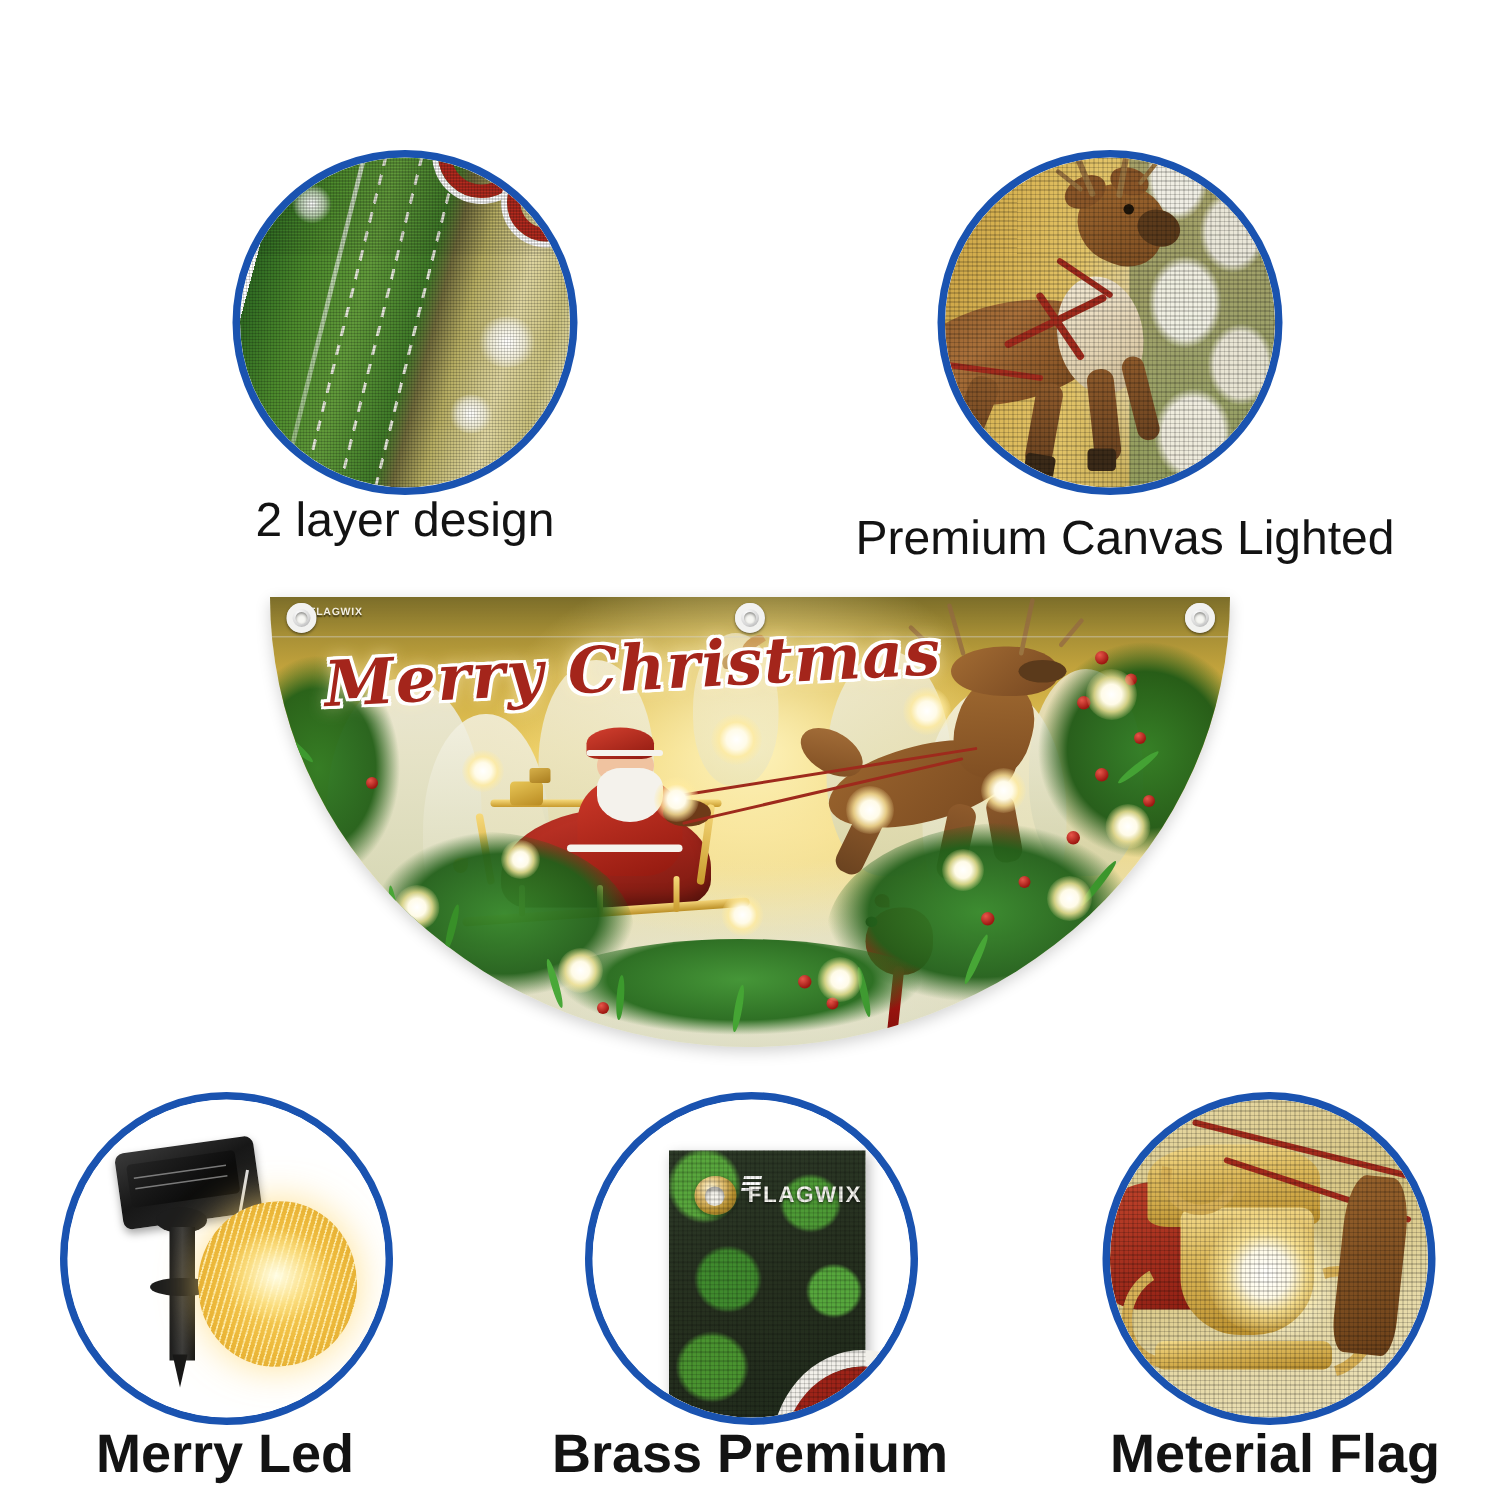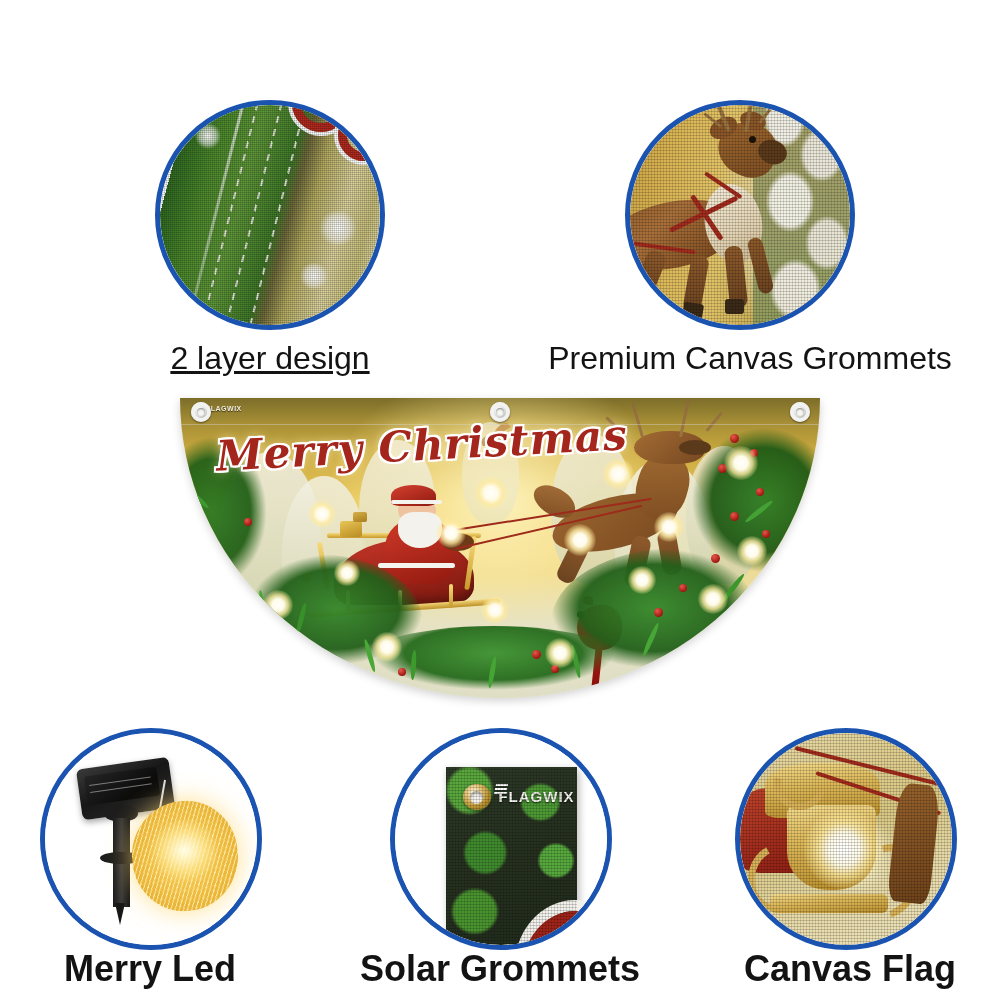--- a/index.html
+++ b/index.html
@@ -259,21 +259,21 @@
       <div class="c1-stitch" style="left:52%;"></div>
       <div class="c1-fold"></div>
       <div class="c1-letter" style="left:60%;top:-14%;width:40px;height:40px;"></div>
       <div class="c1-letter" style="left:81%;top:2%;width:34px;height:34px;"></div>
       <div class="c1-snow" style="left:16%;top:8%;width:26px;height:26px;"></div>
       <div class="c1-snow" style="left:72%;top:48%;width:40px;height:34px;"></div>
       <div class="c1-snow" style="left:63%;top:72%;width:30px;height:26px;"></div>
       <div class="c1-weave"></div>
     </div>
   </div>
-  <div class="caption" style="left:70px;top:340px;width:400px;text-decoration:underline;">2 layer design</div>
+  <div class="caption" style="left:70px;top:328px;width:400px;">2 layer design</div>
 
   <div class="circle" id="circle-canvas" style="left:625px;top:100px;width:230px;height:230px;">
     <div class="circle-inner">
       <div class="c2-bg"></div>
       <div class="c2-trees"></div>
 
       <div class="c2-body" style="left:-12%;top:44%;width:62%;height:30%;transform:rotate(-12deg);"></div>
       <div class="c2-chest" style="left:34%;top:36%;width:26%;height:36%;transform:rotate(-10deg);"></div>
       <div class="c2-leg" style="left:4%;top:66%;width:9%;height:24%;transform:rotate(22deg);"></div>
       <div class="c2-leg" style="left:26%;top:68%;width:8%;height:26%;transform:rotate(10deg);"></div>
@@ -290,21 +290,21 @@
       <div class="c2-antler" style="left:52%;top:-6%;width:4px;height:18%;transform:rotate(10deg);"></div>
       <div class="c2-antler" style="left:41%;top:0%;width:3px;height:10%;transform:rotate(-52deg);"></div>
       <div class="c2-antler" style="left:58%;top:-2%;width:3px;height:10%;transform:rotate(38deg);"></div>
       <div class="c2-harness" style="left:18%;top:56%;width:34%;height:5px;transform:rotate(-26deg);"></div>
       <div class="c2-harness" style="left:28%;top:40%;width:24%;height:5px;transform:rotate(56deg);"></div>
       <div class="c2-harness" style="left:0%;top:62%;width:30%;height:4px;transform:rotate(8deg);"></div>
       <div class="c2-harness" style="left:34%;top:30%;width:20%;height:4px;transform:rotate(34deg);"></div>
       <div class="weave-overlay"></div>
     </div>
   </div>
-  <div class="caption" style="left:520px;top:340px;width:460px;">Premium Canvas Grommets</div>
+  <div class="caption" style="left:520px;top:340px;width:460px;">Premium Canvas Lighted</div>
 
   <div id="flag-wrap">
     <div class="flag-glow"></div>
     <div class="flag-body">
       <div class="flag-scene">
 
         <div class="tree-snow" style="left:6%;top:18%;width:16%;height:58%;background:linear-gradient(180deg,#efeee2,#cfd2ad);opacity:.9;"></div>
         <div class="tree-snow" style="left:16%;top:26%;width:13%;height:52%;background:linear-gradient(180deg,#f3f1e3,#d6d6b0);opacity:.85;"></div>
         <div class="tree-snow" style="left:28%;top:14%;width:12%;height:46%;background:linear-gradient(180deg,#f6f4e6,#dcd9b4);opacity:.8;"></div>
         <div class="tree-snow" style="left:58%;top:12%;width:13%;height:50%;background:linear-gradient(180deg,#f2f0e0,#d3d3ac);opacity:.8;"></div>
@@ -447,34 +447,34 @@
         <div class="c4-grommet"></div>
         <div class="c4-logo-mark"></div>
         <div class="c4-logo">FLAGWIX</div>
         <div class="c4-ring" style="left:52%;top:68%;width:76%;height:60%;border:11px solid #f2f0ea;"></div>
         <div class="c4-ring" style="left:58%;top:74%;width:62%;height:48%;border:13px solid #9e2318;"></div>
         <div class="c4-ring" style="left:66%;top:82%;width:44%;height:34%;border:9px solid #f2f0ea;"></div>
         <div class="weave-overlay"></div>
       </div>
     </div>
   </div>
-  <div class="caption caption-bottom" style="left:340px;top:948px;width:320px;">Solar Grommets</div>
+  <div class="caption caption-bottom" style="left:340px;top:948px;width:320px;">Brass Premium</div>
 
   <div class="circle" id="circle-lighted" style="left:735px;top:728px;width:222px;height:222px;">
     <div class="circle-inner">
       <div class="c5-bg"></div>
       <div class="c5-sleigh-red" style="left:-6%;top:26%;width:40%;height:40%;"></div>
       <div class="c5-sleigh-gold" style="left:12%;top:14%;width:54%;height:26%;"></div>
       <div class="c5-sleigh-gold" style="left:22%;top:34%;width:42%;height:40%;border-radius:10% 10% 45% 45%;"></div>
       <div class="c5-curl" style="left:4%;top:52%;width:22%;height:26%;transform:rotate(18deg);"></div>
       <div class="c5-curl" style="left:54%;top:52%;width:24%;height:30%;transform:rotate(-150deg);"></div>
       <div class="c5-curl" style="left:16%;top:12%;width:18%;height:18%;transform:rotate(-30deg);"></div>
       <div class="c5-strap" style="left:26%;top:6%;width:74%;transform:rotate(14deg);"></div>
       <div class="c5-strap" style="left:36%;top:18%;width:62%;transform:rotate(18deg);"></div>
       <div class="c5-deerleg" style="left:72%;top:24%;width:20%;height:56%;transform:rotate(6deg);"></div>
       <div class="c5-sleigh-gold" style="left:14%;top:76%;width:56%;height:9%;border-radius:6px;"></div>
       <div class="led" style="left:30%;top:36%;width:80px;height:80px;"></div>
       <div class="weave-overlay"></div>
     </div>
   </div>
-  <div class="caption caption-bottom" style="left:720px;top:948px;width:260px;">Canvas Flag</div>
+  <div class="caption caption-bottom" style="left:720px;top:948px;width:260px;">Meterial Flag</div>
 
 </div>
 
 </body></html>

